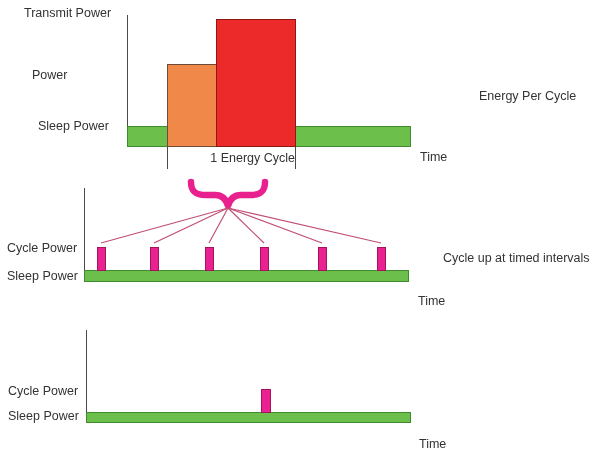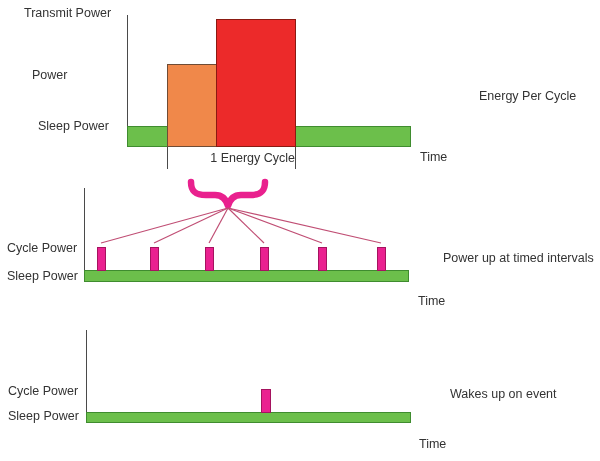--- a/index.html
+++ b/index.html
@@ -98,31 +98,30 @@
       </g>
   </svg>
 
   <div class="label" style="left:7px;top:241px">Cycle Power</div>
   <div class="label" style="left:7px;top:269px">Sleep Power</div>
 
   <div class="axis-v" style="left:84px;top:188px;height:94px"></div>
   <div class="strip" style="left:84px;top:270px;width:325px;height:12px"></div>
   <div id="mid-pulses"></div>
 
-  <div class="label" style="left:443px;top:251px">Power up at timed intervals</div>
+  <div class="label" style="left:443px;top:251px">Cycle up at timed intervals</div>
   <div class="label" style="left:418px;top:294px">Time</div>
 
   <div class="label" style="left:8px;top:384px">Cycle Power</div>
   <div class="label" style="left:8px;top:409px">Sleep Power</div>
 
   <div class="axis-v" style="left:86px;top:330px;height:93px"></div>
   <div class="strip" style="left:86px;top:412px;width:325px;height:11px"></div>
   <div id="bottom-pulses"></div>
 
-  <div class="label" style="left:450px;top:387px">Wakes up on event</div>
   <div class="label" style="left:419px;top:437px">Time</div>
 
 <div class="pulse" style="left: 97px; top: 247px; width: 9px; height: 24px;"></div>
     <div class="pulse" style="left: 150px; top: 247px; width: 9px; height: 24px;"></div>
     <div class="pulse" style="left: 205px; top: 247px; width: 9px; height: 24px;"></div>
     <div class="pulse" style="left: 260px; top: 247px; width: 9px; height: 24px;"></div>
     <div class="pulse" style="left: 318px; top: 247px; width: 9px; height: 24px;"></div>
     <div class="pulse" style="left: 377px; top: 247px; width: 9px; height: 24px;"></div>
     <div class="pulse" style="left: 261px; top: 389px; width: 10px; height: 24px;"></div>
   </div>

